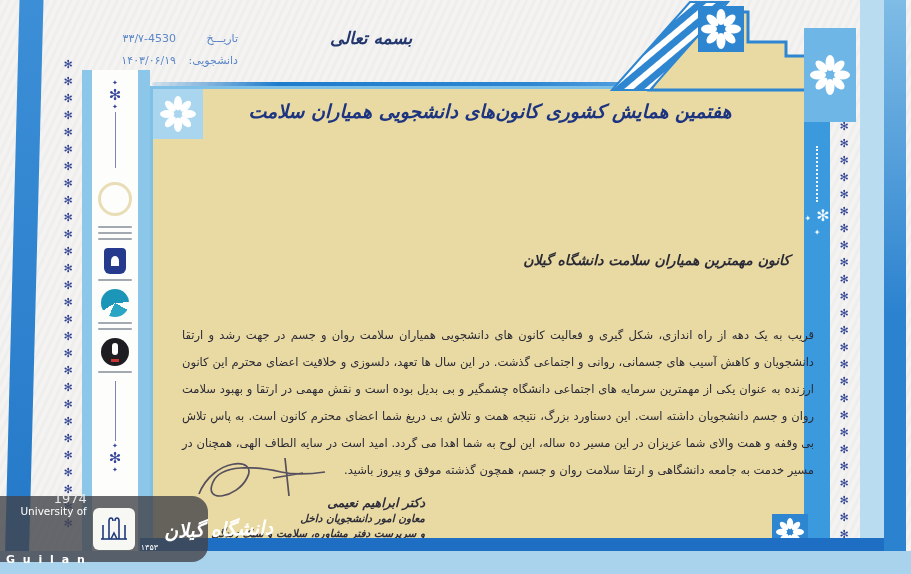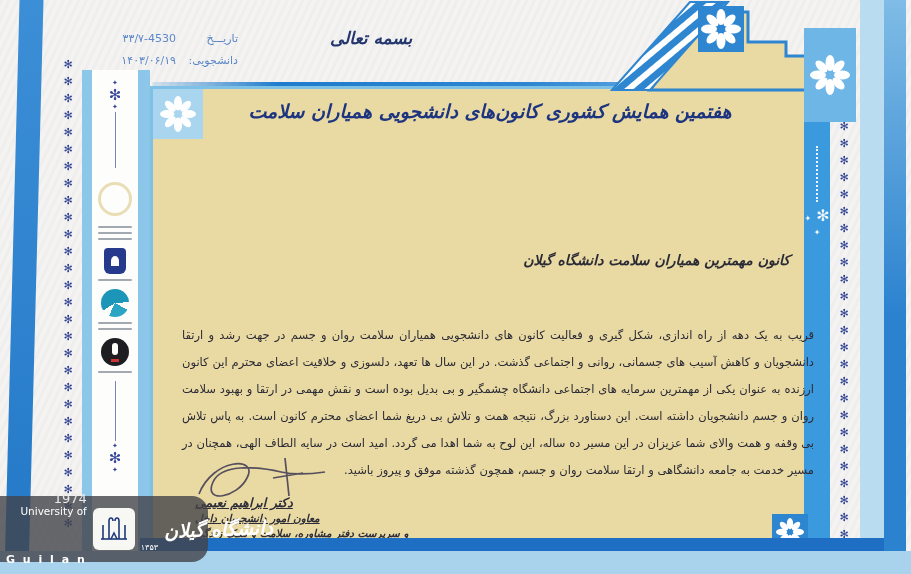--- a/index.html
+++ b/index.html
@@ -82,22 +82,22 @@
   .cert-title{position:absolute;left:250px;top:196px;width:440px;text-align:center;
     color:#26263a;font-size:21px;font-weight:bold;font-style:italic;}
   .recipient{position:absolute;left:350px;top:252px;width:440px;text-align:right;
     font-size:14px;font-weight:bold;font-style:italic;}
   .salutation{position:absolute;left:480px;top:288px;width:310px;text-align:right;
     font-size:13px;font-weight:bold;font-style:italic;}
   .paragraph{position:absolute;left:162px;top:322px;width:632px;
     font-size:11.5px;line-height:27px;text-align:justify;margin-left:20px;}
   
   .sig-svg{position:absolute;left:185px;top:452px;}
-  .sig-block{position:absolute;left:195px;top:494px;width:230px;text-align:left;
-    font-style:italic;color:#2e2e3a;text-decoration:underline;}
+  .sig-block{position:absolute;left:195px;top:494px;width:230px;text-align:right;
+    font-style:italic;color:#2e2e3a;}
   .sig-name{font-size:12.5px;font-weight:bold;line-height:17px;}
   .sig-role{font-size:10.5px;font-weight:bold;line-height:15px;}
   
   .watermark{position:absolute;left:0;top:496px;width:208px;height:66px;
     background:rgba(66,68,74,.8);border-radius:0 16px 16px 0;
     display:flex;align-items:center;gap:6px;padding-left:6px;box-sizing:border-box;color:#fff;}
   .wm-en{text-align:right;line-height:12px;white-space:nowrap;}
   .wm-year{font-size:13px;color:#e8e8e8;}
   .wm-l1{font-size:10.5px;}
   .wm-l2{font-size:11px;font-weight:bold;letter-spacing:2px;margin-top:37px;}

